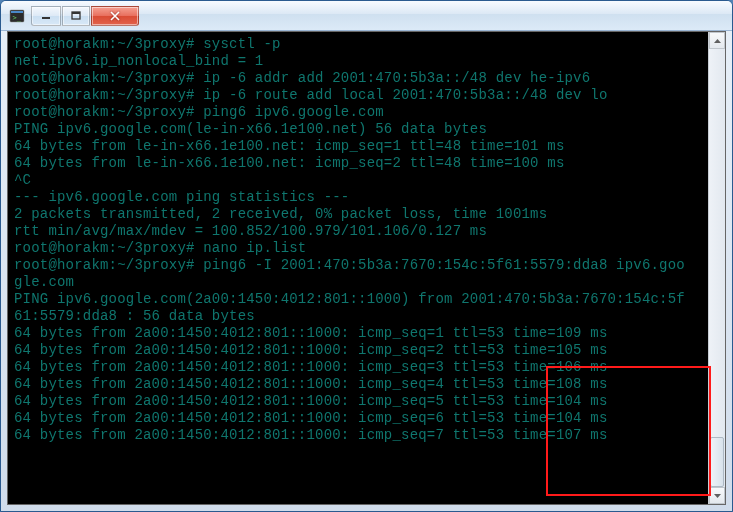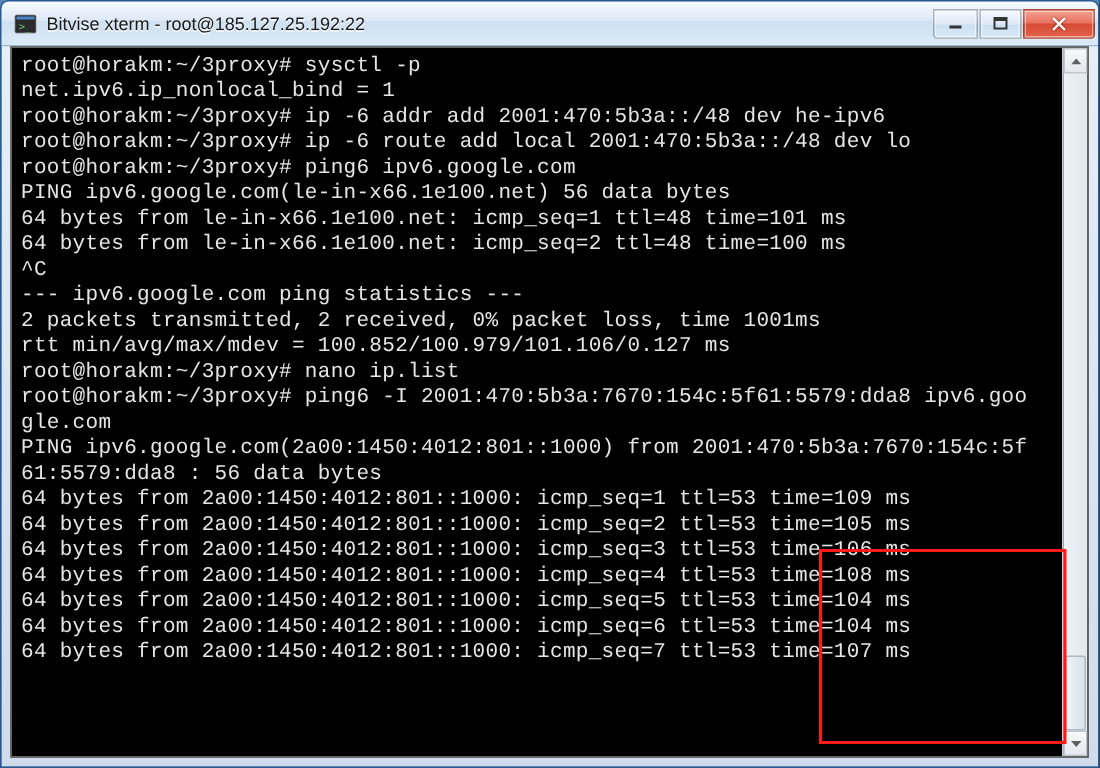--- a/index.html
+++ b/index.html
@@ -78,21 +78,21 @@
   position: relative;
   overflow: hidden;
   display: flex;
 }
 .terminal {
   flex: 1;
   padding: 4px 6px;
   font-family: "Consolas", "Courier New", monospace;
   font-size: 14px;
   line-height: 17px;
-  color: #e5e5e5;
+  color: #0f766e;
   white-space: pre;
   overflow: hidden;
   letter-spacing: 0.2px;
 }
 .terminal-line { display: block; }
 .scrollbar {
   width: 17px;
   background: linear-gradient(90deg, #eef2f7 0%, #e2e8ef 100%);
   border-left: 1px solid #c7cdd4;
   display: flex;
@@ -131,21 +131,20 @@
 
 <div class="window">
   <div class="titlebar">
     <span class="app-icon">
       <svg width="16" height="16" viewBox="0 0 16 16">
         <rect x="1" y="2" width="14" height="12" rx="1" fill="#2a2a2a" stroke="#888" stroke-width="0.5"></rect>
         <rect x="2" y="3" width="12" height="2" fill="#4a88c7"></rect>
         <text x="3.5" y="12" font-size="7" fill="#6c6" font-family="monospace">&gt;_</text>
       </svg>
     </span>
-    <span class="title-text">Bitvise xterm - root@185.127.25.192:22</span>
     <div class="win-controls">
       <div class="win-btn min">
         <svg width="10" height="10" viewBox="0 0 10 10">
             <rect x="1" y="6" width="8" height="2" fill="#333"></rect>
           </svg>
       </div>
       <div class="win-btn max">
         <svg width="10" height="10" viewBox="0 0 10 10">
             <rect x="1" y="1" width="8" height="7" fill="none" stroke="#333" stroke-width="1.3"></rect>
             <rect x="1" y="1" width="8" height="2" fill="#333"></rect>

